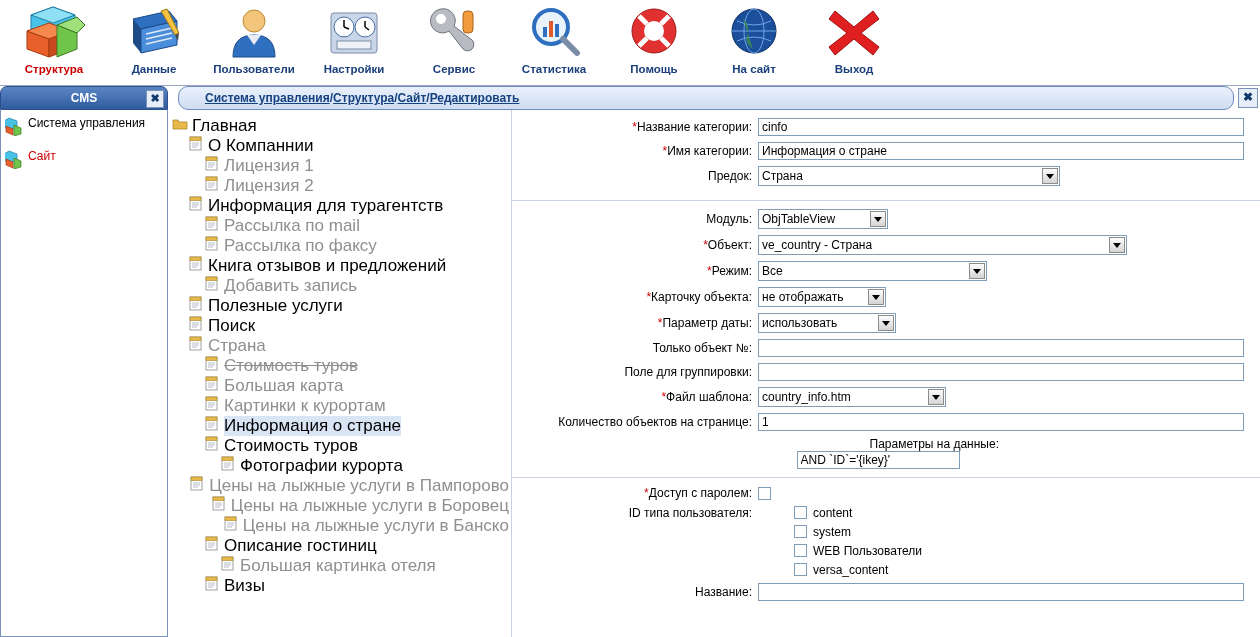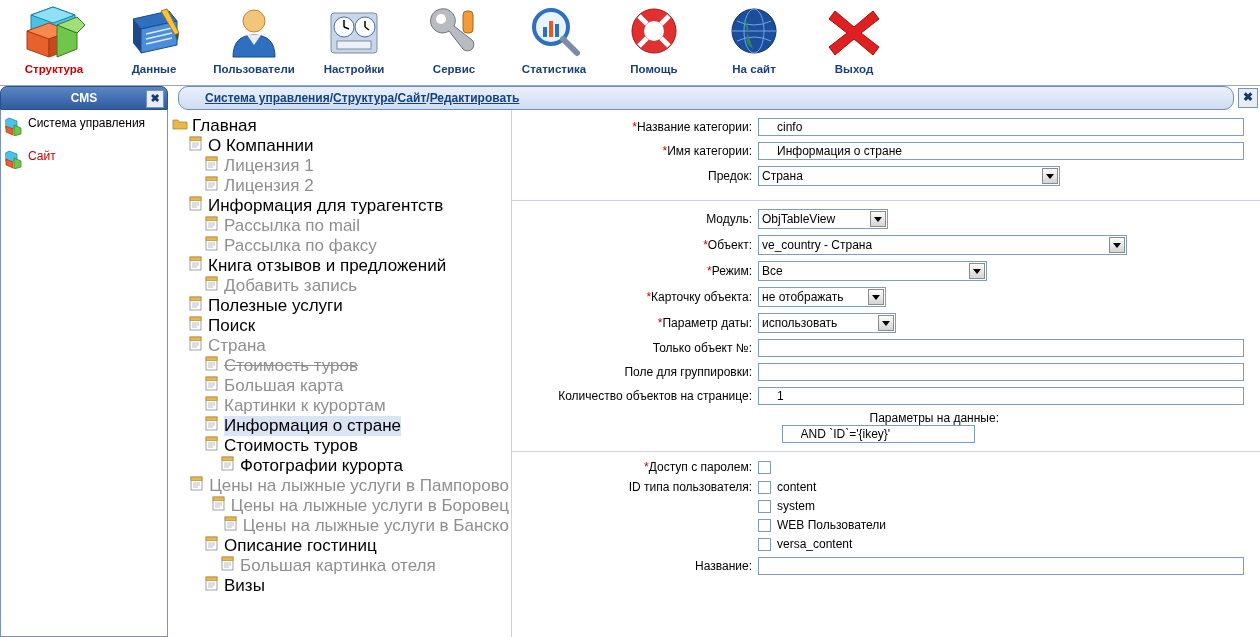--- a/index.html
+++ b/index.html
@@ -181,21 +181,21 @@
     font-size: 12px;
     white-space: nowrap;
   }
   .req { color: #cc0000; }
   .fctl { flex: 1; display: flex; align-items: center; }
   input.txtin {
     font-family: "Liberation Sans", sans-serif;
     font-size: 12px;
     height: 18px;
     border: 1px solid #7f9db9;
-    padding: 1px 18px;
+    padding: 1px 3px;
     box-sizing: border-box;
     width: 100%;
     background: #fff;
   }
   .selbox {
     font-family: "Liberation Sans", sans-serif;
     font-size: 12px;
     height: 20px;
     border: 1px solid #7f9db9;
     background: #fff;
@@ -225,21 +225,21 @@
   }
   .cb {
     width: 13px; height: 13px;
     border: 1px solid #7f9db9;
     background: #fff;
     display: inline-block;
     box-sizing: border-box;
     cursor: pointer;
   }
   .cblabel { margin-left: 6px; font-size: 12px; }
-  .cbrow { display:flex; align-items:center; margin-bottom: 5px; }
+  .cbrow { display:flex; margin-bottom: 5px; margin-left: 36px; }
 </style>
 </head>
 <body>
 
 <div class="toolbar">
 
   <div class="tb-item active">
     <div class="tb-icon">
       <svg width="62" height="56" viewBox="0 0 62 56">
         <polygon points="30,2 52,10 52,26 30,34 8,26 8,10" fill="#49c2e8" stroke="#1e7fa8"></polygon>
@@ -833,20 +833,31 @@
           <input class="txtin" value="" style="">
         </div>
       </div>
       <div class="frow">
         <div class="flabel">Поле для группировки:</div>
         <div class="fctl" style="padding-right:8px;">
           <input class="txtin" value="" style="">
         </div>
       </div>
       <div class="frow">
+        <div class="flabel"><span class="req">*</span><span>Файл шаблона:</span></div>
+        <div class="fctl">
+          <div class="selbox" style="width:188px;">
+            <span>country_info.htm</span>
+            <span class="arrow">
+                <i></i>
+              </span>
+          </div>
+        </div>
+      </div>
+      <div class="frow">
         <div class="flabel">Количество объектов на странице:</div>
         <div class="fctl" style="padding-right:8px;">
           <input class="txtin" value="1" style="">
         </div>
       </div>
       <div class="frow" style="margin-bottom:0;flex-direction:column;">
         <div class="flabel">Параметры на данные:</div>
         <div class="fctl" style="padding-right:8px;">
           <input class="txtin" value="AND `ID`='{ikey}'" style="">
         </div>

